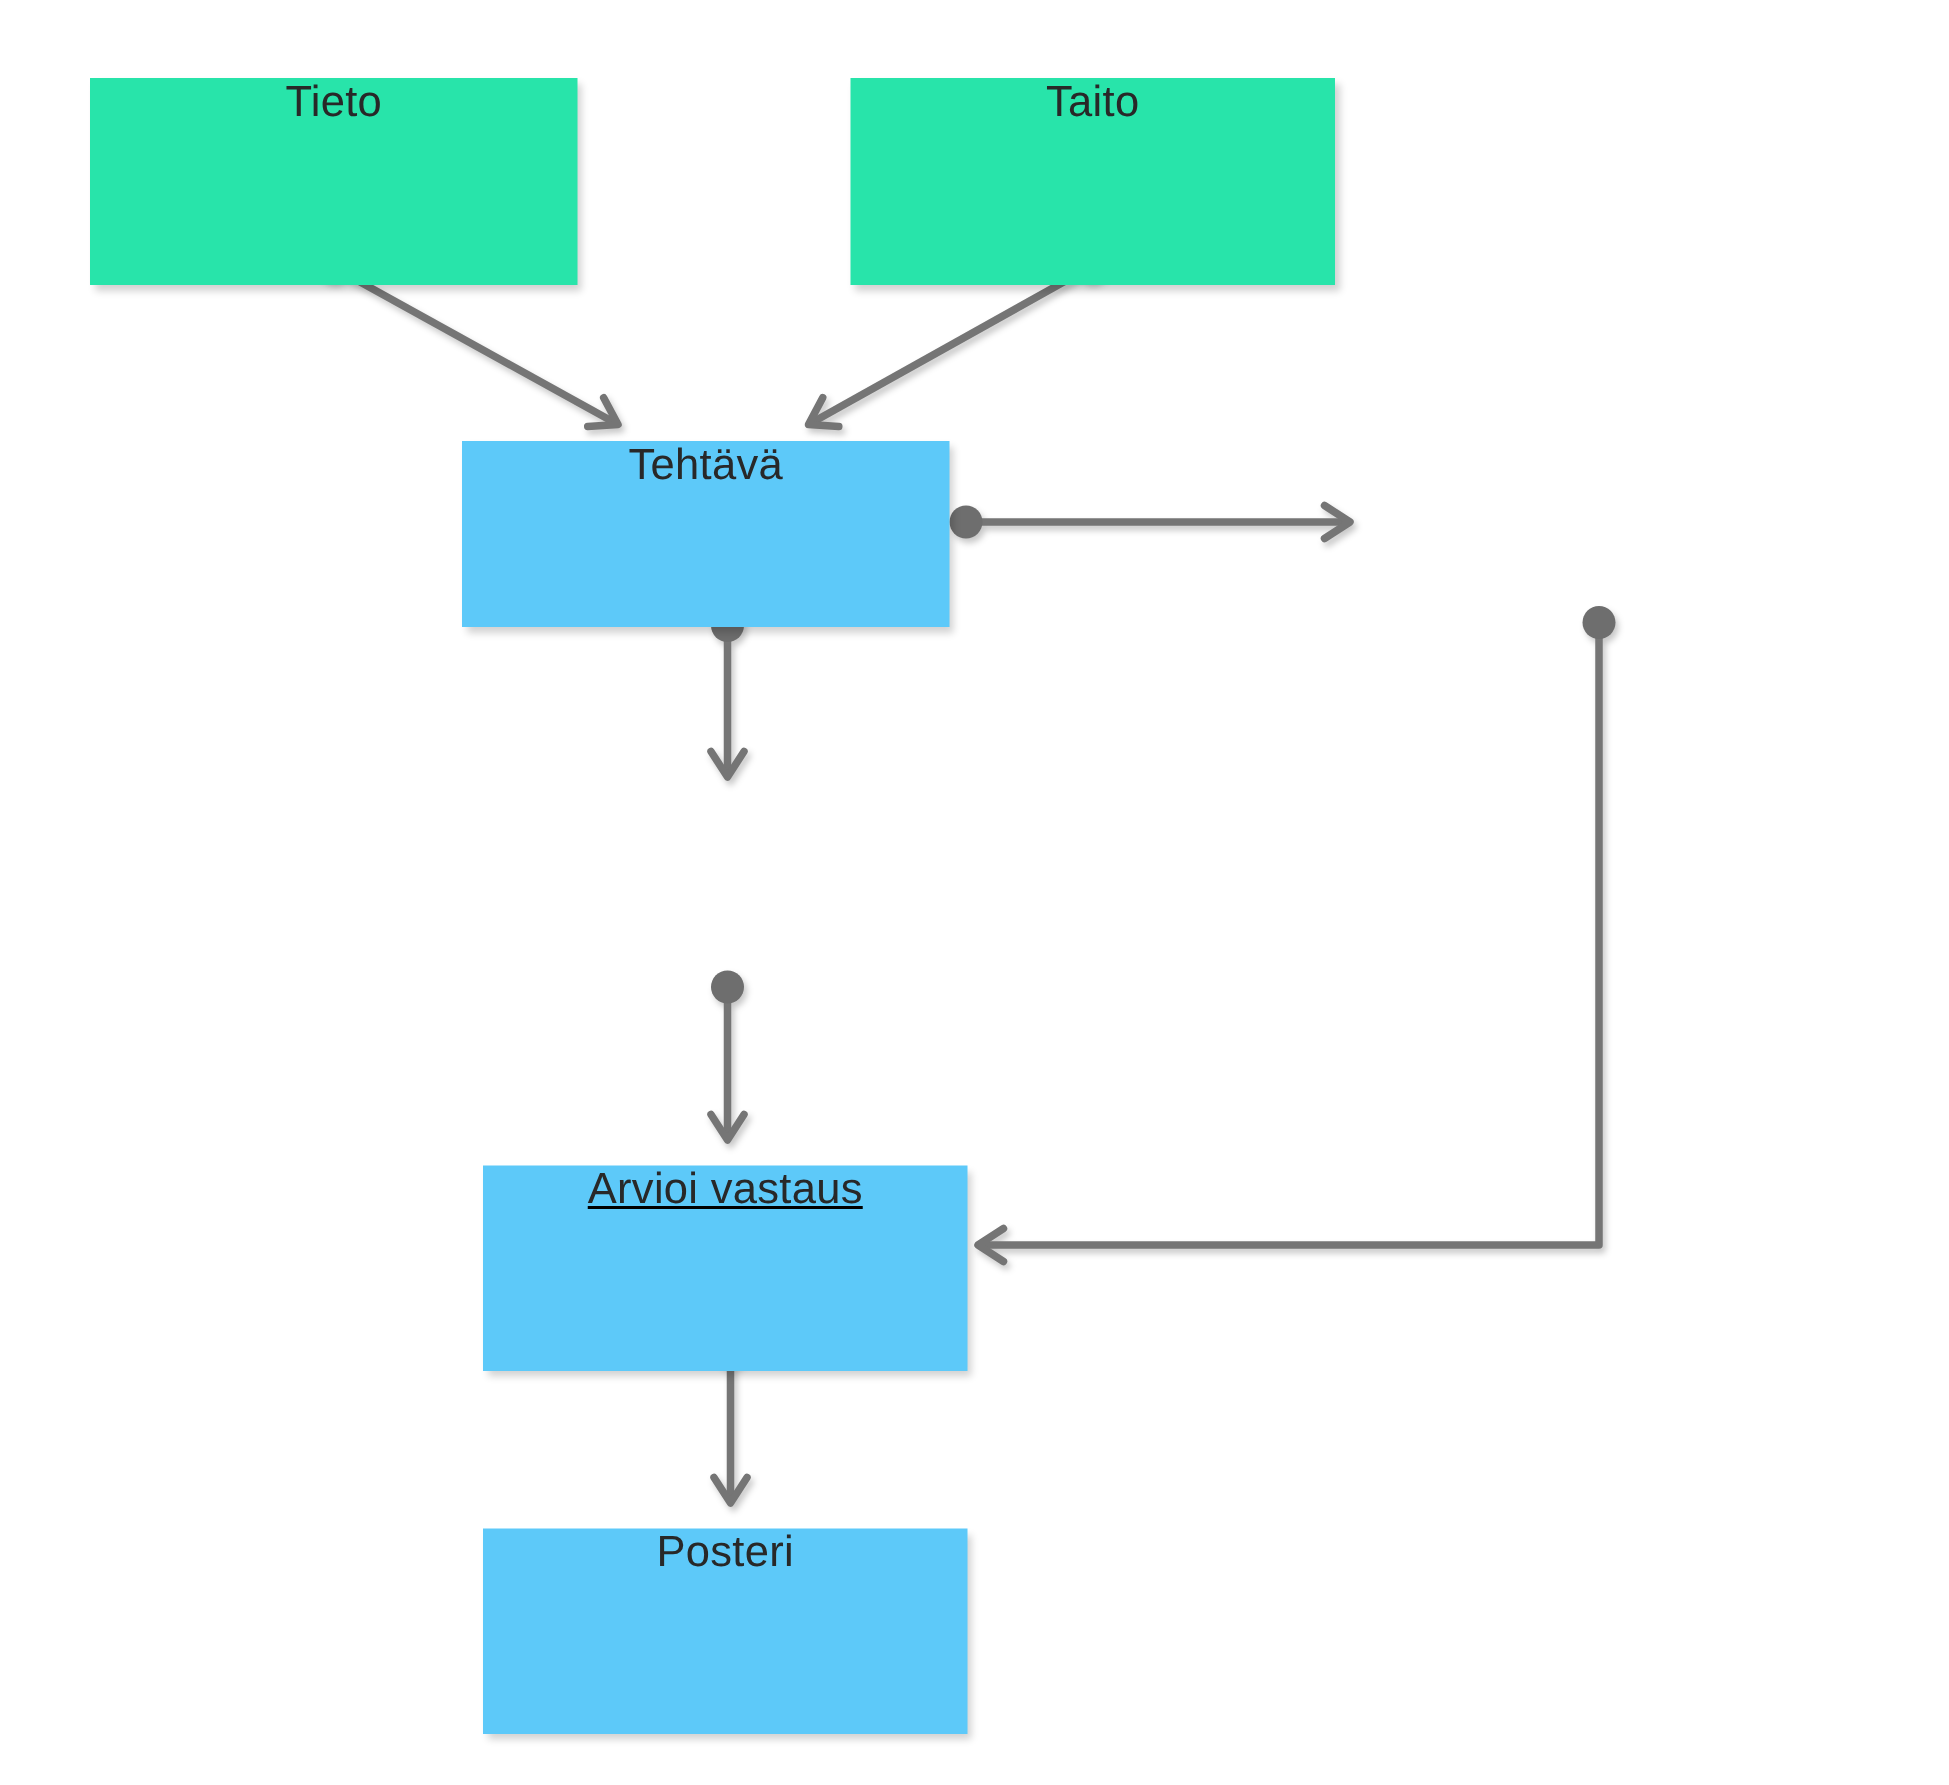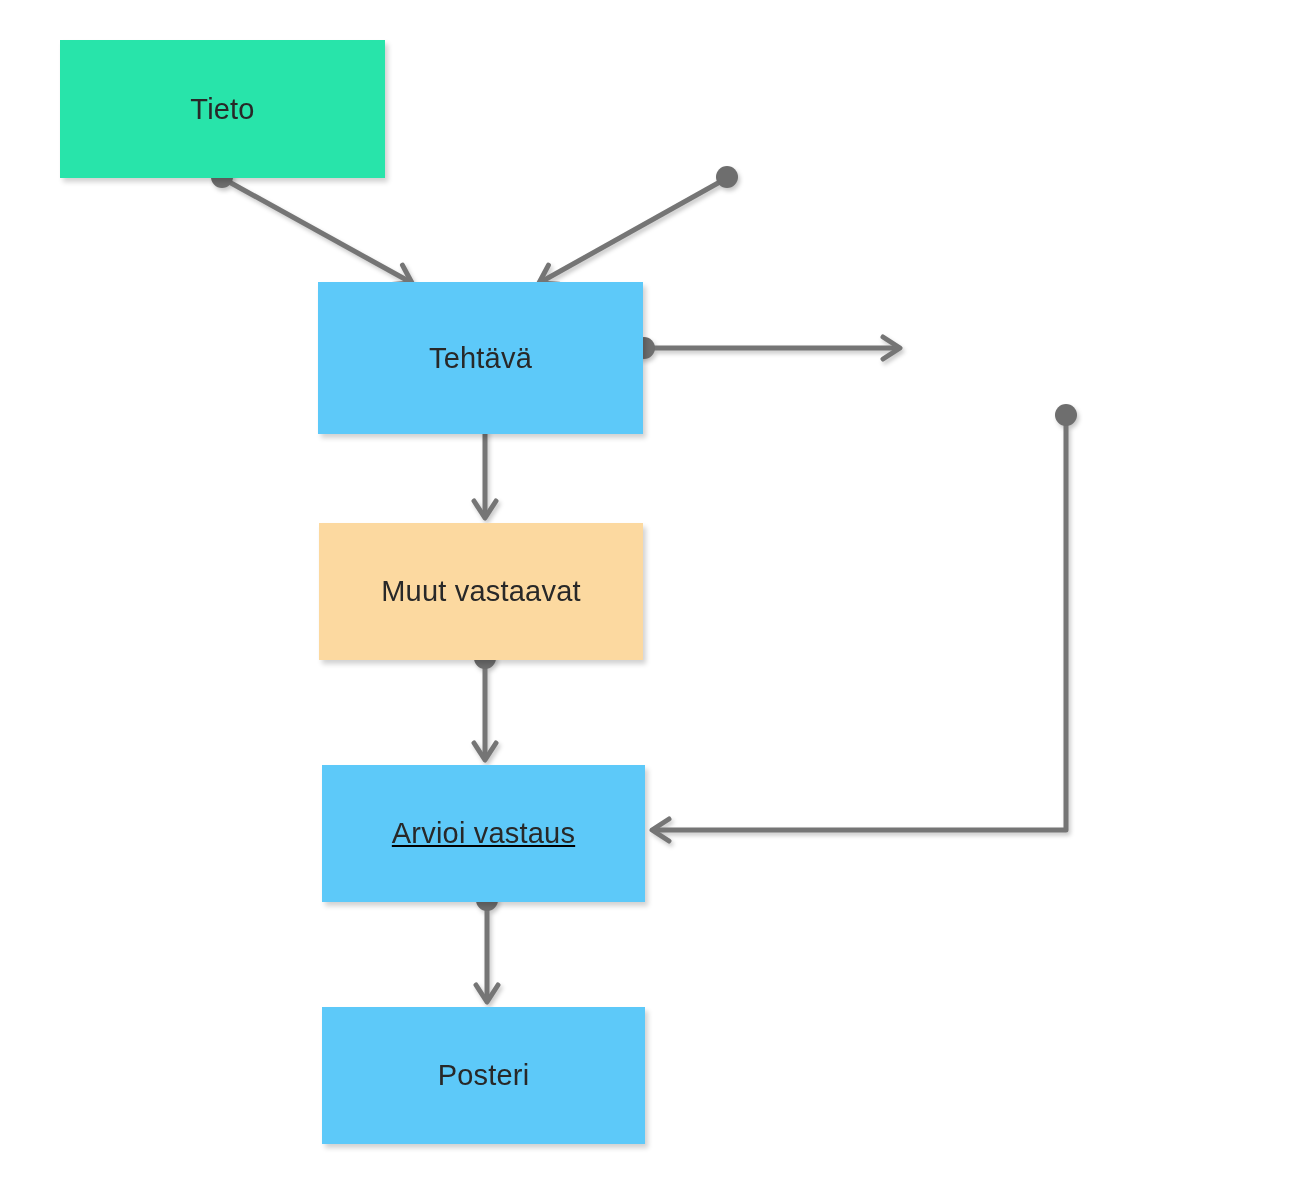--- a/index.html
+++ b/index.html
@@ -19,40 +19,41 @@
     position: absolute;
     left: 0;
     top: 0;
     width: 1299px;
     height: 1190px;
     filter: drop-shadow(2px 3px 2px rgba(0,0,0,0.22));
   }
   .node {
     position: absolute;
     display: flex;
-    align-items: center;
+    align-items: flex-start;
     justify-content: center;
     box-shadow: 3px 4px 5px rgba(0,0,0,0.18);
     box-sizing: border-box;
+    margin-top: 12px;
   }
   .node .label {
     font-size: 29px;
     font-weight: 400;
     color: #282828;
     text-align: center;
     letter-spacing: 0.2px;
     white-space: nowrap;
   }
   .node-green  { background: #28e4aa; }
   .node-blue   { background: #5dc9f9; }
   .node-orange { background: #fcd9a0; }
 
   .n-tieto     { left: 60px;  top: 40px;   width: 325px; height: 138px; }
   .n-taito     { left: 567px; top: 40px;   width: 323px; height: 138px; }
-  .n-tehtava   { left: 318px; top: 282px;  width: 325px; height: 152px; }
+  .n-tehtava   { left: 308px; top: 282px;  width: 325px; height: 124px; }
   .n-arviointi { left: 905px; top: 280px;  width: 325px; height: 136px; }
   .n-muut      { left: 319px; top: 523px;  width: 324px; height: 137px; }
   .n-arvioi    { left: 322px; top: 765px;  width: 323px; height: 137px; text-decoration: underline; }
   .n-posteri   { left: 322px; top: 1007px; width: 323px; height: 137px; }
 </style>
 </head>
 <body>
 
 <div class="canvas">
 
@@ -81,29 +82,29 @@
       <circle cx="485" cy="658" r="11"></circle>
       <circle cx="1066" cy="415" r="11"></circle>
       <circle cx="487" cy="900" r="11"></circle>
     </g>
   </svg>
 
   <div class="node node-green n-tieto">
     <span class="label">Tieto</span>
   </div>
 
+  <div class="node node-green n-taito">
+    <span class="label">Taito</span>
+  </div>
 
   <div class="node node-blue n-tehtava">
     <span class="label">Tehtävä</span>
   </div>
 
 
-  <div class="node node-orange n-muut">
-    <span class="label">Muut vastaavat</span>
-  </div>
 
   <div class="node node-blue n-arvioi">
     <span class="label">Arvioi vastaus</span>
   </div>
 
   <div class="node node-blue n-posteri">
     <span class="label">Posteri</span>
   </div>
 
 </div>

